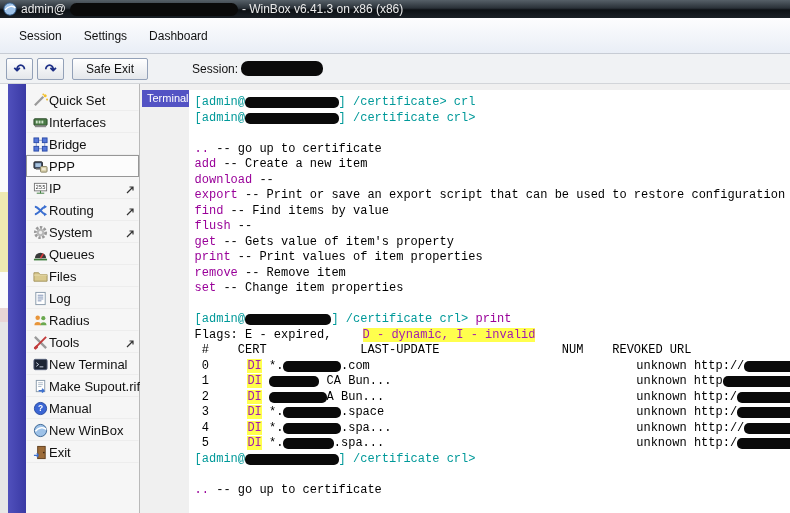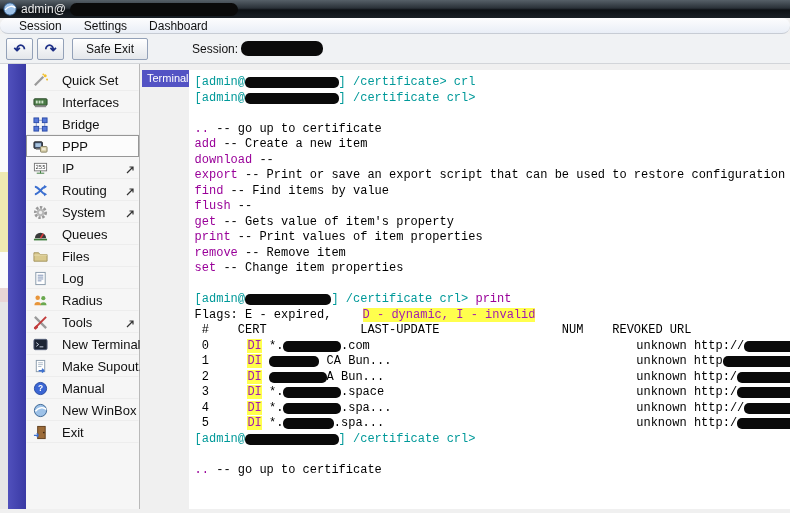--- a/index.html
+++ b/index.html
@@ -8,22 +8,22 @@
 
   
   .titlebar { height:18px; background:linear-gradient(#566068 0%, #2a3138 45%, #0c1014 55%, #1a2026 100%);
     display:flex; align-items:center; padding-left:3px; }
   .titlebar .app-icon { width:14px; height:14px; margin-right:4px; flex:0 0 auto; }
   .title-text { color:#e9e9e9; font-size:12px; white-space:nowrap; display:flex; align-items:center; }
   .redact { display:inline-block; background:#0a0a0a; border-radius:6px; height:12px; vertical-align:middle; }
   .title-redact { width:168px; height:13px; margin:0 4px; border-radius:7px; }
 
   
-  .menubar { height:16px; background:linear-gradient(#fdfdfe,#e9eef6); border-bottom:1px solid #c7ccd4;
-    display:flex; align-items:center; padding-left:8px;border-radius:10px; }
+  .menubar { height:36px; background:linear-gradient(#fdfdfe,#e9eef6); border-bottom:1px solid #c7ccd4;
+    display:flex; align-items:center; padding-left:8px; }
   .menu-item { font-size:12px; color:#111; padding:2px 11px; cursor:default; }
 
   
   .toolbar { height:30px; background:#f0f2f4; border-bottom:1px solid #d2d5d9; display:flex; align-items:center; padding-left:6px; }
   .tb-btn { height:22px; border:1px solid #93a1b8; border-radius:2px; background:linear-gradient(#ffffff,#e4e7eb);
     font-size:12px; color:#111; display:flex; align-items:center; justify-content:center; cursor:default; }
   .tb-arrow { width:27px; margin-right:4px; font-size:14px; color:#1d2f86; font-weight:bold; }
   .tb-safemode { padding:0 13px; margin-left:4px; }
   .session-label { font-size:12px; margin-left:44px; margin-right:3px; color:#111; }
   .session-redact { width:82px; height:15px; border-radius:7px; }
@@ -31,21 +31,21 @@
   
   .main { display:flex; height:445px; }
   .edge-sliver { position:relative; width:8px; background:#fbfbfb; flex:0 0 auto; }
   .edge-yellow { position:absolute; left:0; top:108px; width:8px; height:80px; background:#efeab2; }
   .edge-pink { position:absolute; left:0; top:224px; width:8px; height:14px; background:#e9d6d6; }
   .edge-gray { position:absolute; left:0; top:238px; width:8px; height:207px; background:#e7e7e7; }
   .bluestrip { width:18px; background:linear-gradient(90deg,#5050bc,#3a3aa4); flex:0 0 auto; }
 
   
   .sidebar { width:114px; background:#f6f6f6; border-right:1px solid #b9b9b9; padding-top:5px; flex:0 0 auto; }
-  .sidebar-item { height:22px; display:flex; align-items:center; gap:14px; padding:0 3px 0 5px;
+  .sidebar-item { height:22px; display:flex; align-items:center; gap:1px; padding:0 3px 0 5px;
     font-size:13px; color:#111; border:1px solid transparent; border-bottom:1px solid #ededed; cursor:default; }
   .sidebar-item.selected { border:1px solid #979797; background:#fcfcfc; }
   .sb-icon { width:16px; height:16px; flex:0 0 auto; display:flex; align-items:center; justify-content:center; }
   .sb-icon svg { width:15px; height:15px; }
   .sb-label { flex:1; white-space:nowrap; }
   .submenu-arrow { width:10px; height:10px; flex:0 0 auto; }
 
   
   .terminal-panel { flex:1; display:flex; flex-direction:row; background:#f0f0f0; padding:6px 0 0 2px; min-width:0; }
   .terminal-titlebar { height:17px; background:var(--term-header,#5353c4); color:#fff; font-size:11px;
@@ -66,20 +66,21 @@
 <div class="window">
 
   <div class="titlebar">
     <svg class="app-icon" viewBox="0 0 16 16">
       <circle cx="8" cy="8" r="7" fill="#9ec2e8" stroke="#35608f"></circle>
       <path d="M2.5 9 C6 4 12 4 14.2 7" stroke="#ffffff" stroke-width="1.6" fill="none"></path>
     </svg>
     <span class="title-text">
         <span>admin@</span>
         <span class="redact title-redact"></span>
+        <span>- WinBox v6.41.3 on x86 (x86)</span>
       </span>
   </div>
 
   <div class="menubar" id="menubar">
       <span class="menu-item">Session</span>
       <span class="menu-item">Settings</span>
       <span class="menu-item">Dashboard</span>
     </div>
 
   <div class="toolbar">

